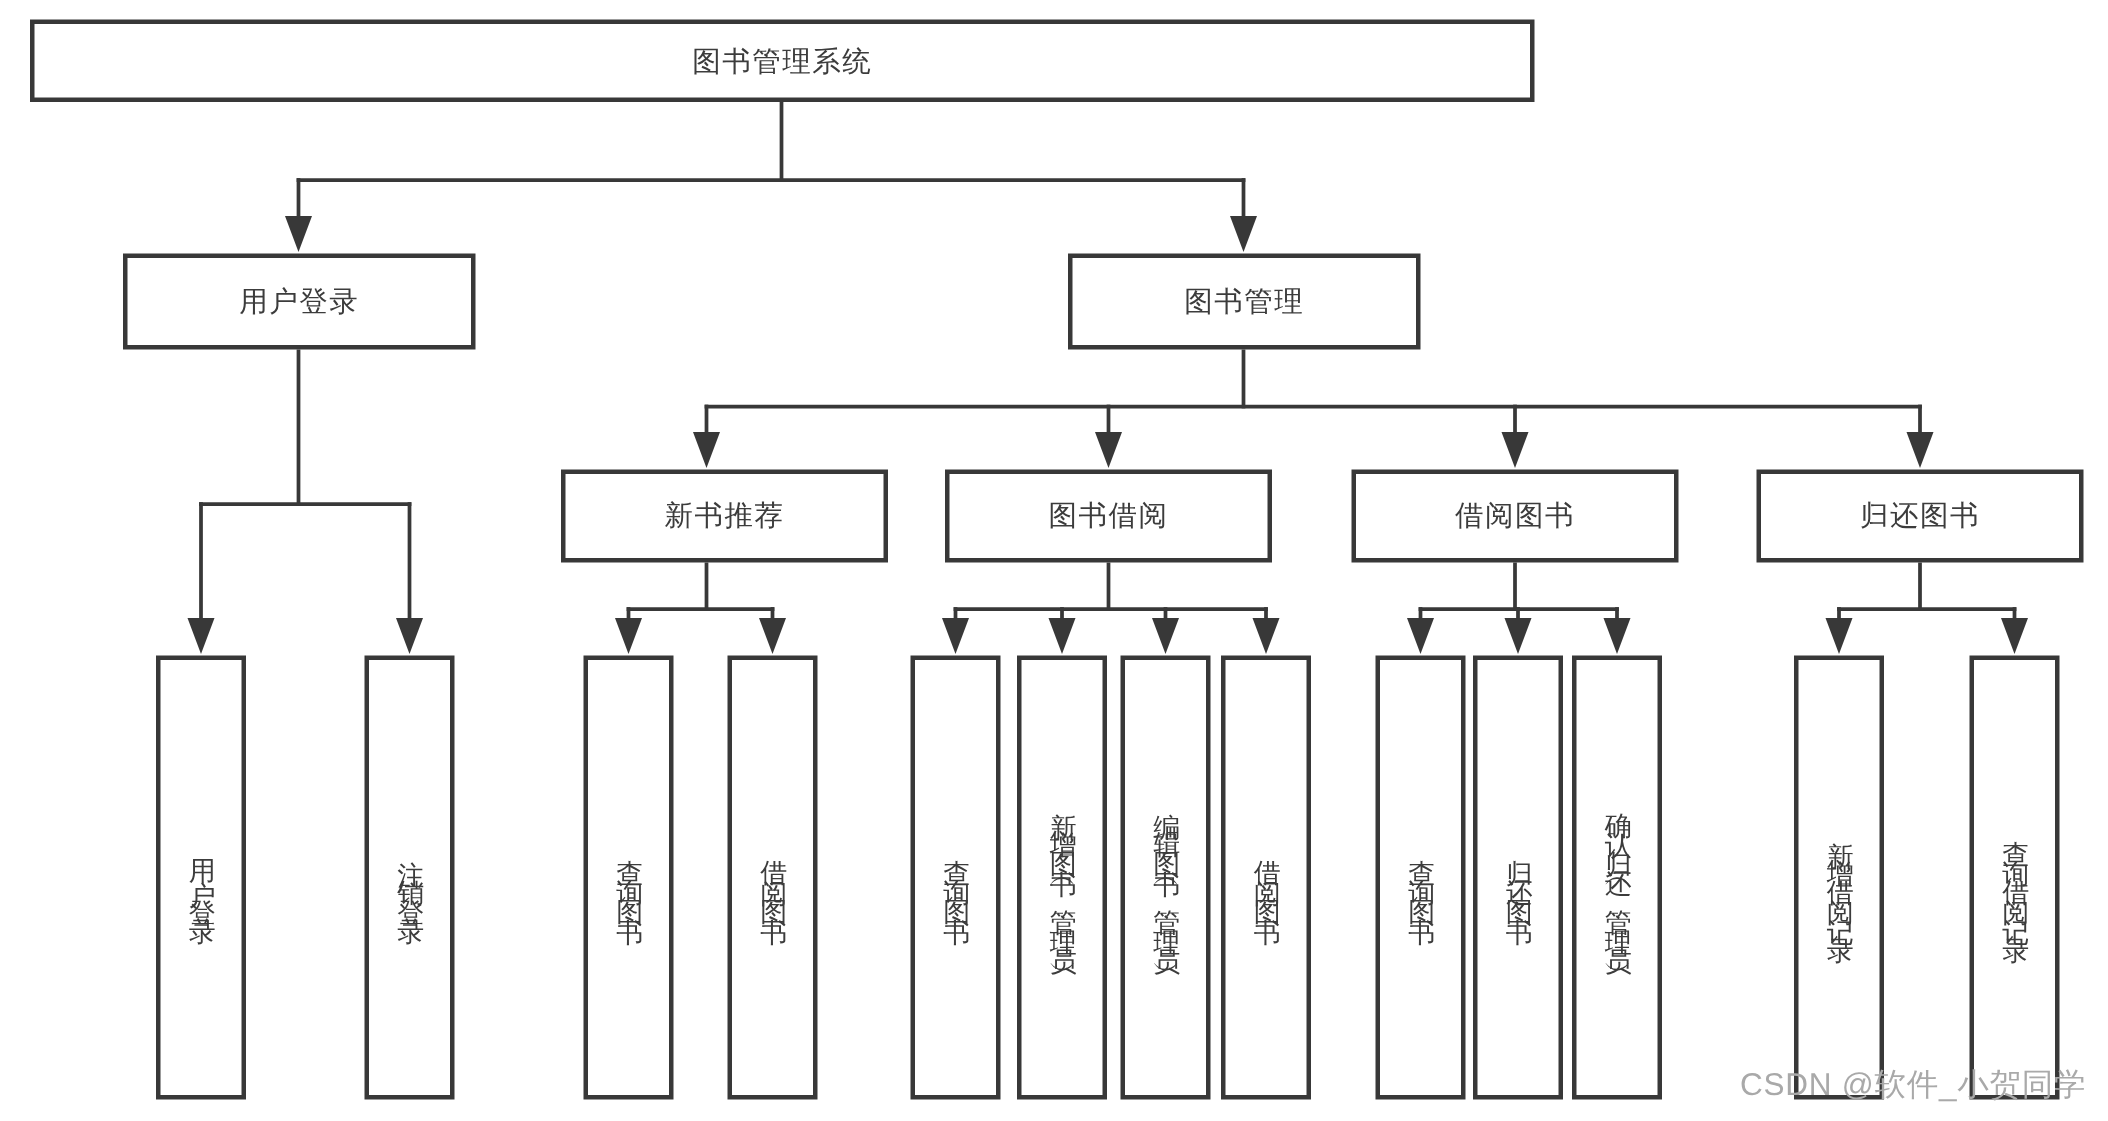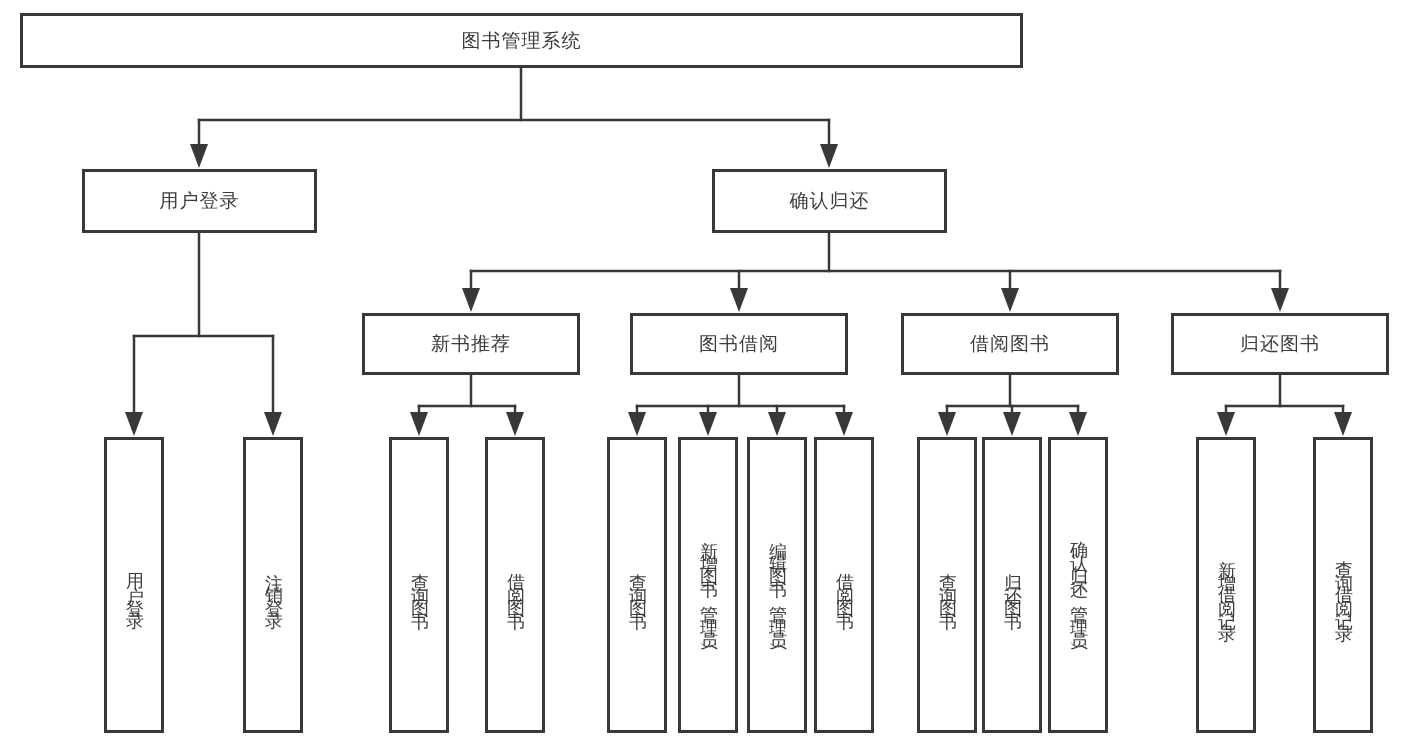--- a/index.html
+++ b/index.html
@@ -94,24 +94,24 @@
   </svg>
 
   <div class="box root-box">
     <span class="h-label">图书管理系统</span>
   </div>
 
   <div class="box l2-box" style="left:82px;">
     <span class="h-label">用户登录</span>
   </div>
   <div class="box l2-box" style="left:712px;">
-    <span class="h-label">确认归还</span>
+    <span class="h-label">图书管理</span>
   </div>
 
-  <div class="box l3-box" style="left:362px;">
+  <div class="box l3-box" style="left:374px;">
     <span class="h-label">新书推荐</span>
   </div>
   <div class="box l3-box" style="left:630px;">
     <span class="h-label">图书借阅</span>
   </div>
   <div class="box l3-box" style="left:901px;">
     <span class="h-label">借阅图书</span>
   </div>
   <div class="box l3-box" style="left:1171px;">
     <span class="h-label">归还图书</span>
@@ -154,14 +154,15 @@
     <span class="vtext">确认归还（管理员）</span>
   </div>
 
   <div class="box leaf" style="left:1196px;">
     <span class="vtext">新增借阅记录</span>
   </div>
   <div class="box leaf" style="left:1313px;">
     <span class="vtext">查询借阅记录</span>
   </div>
 
+  <div class="watermark">CSDN @软件_小贺同学</div>
 
 </div>
 
 </body></html>

